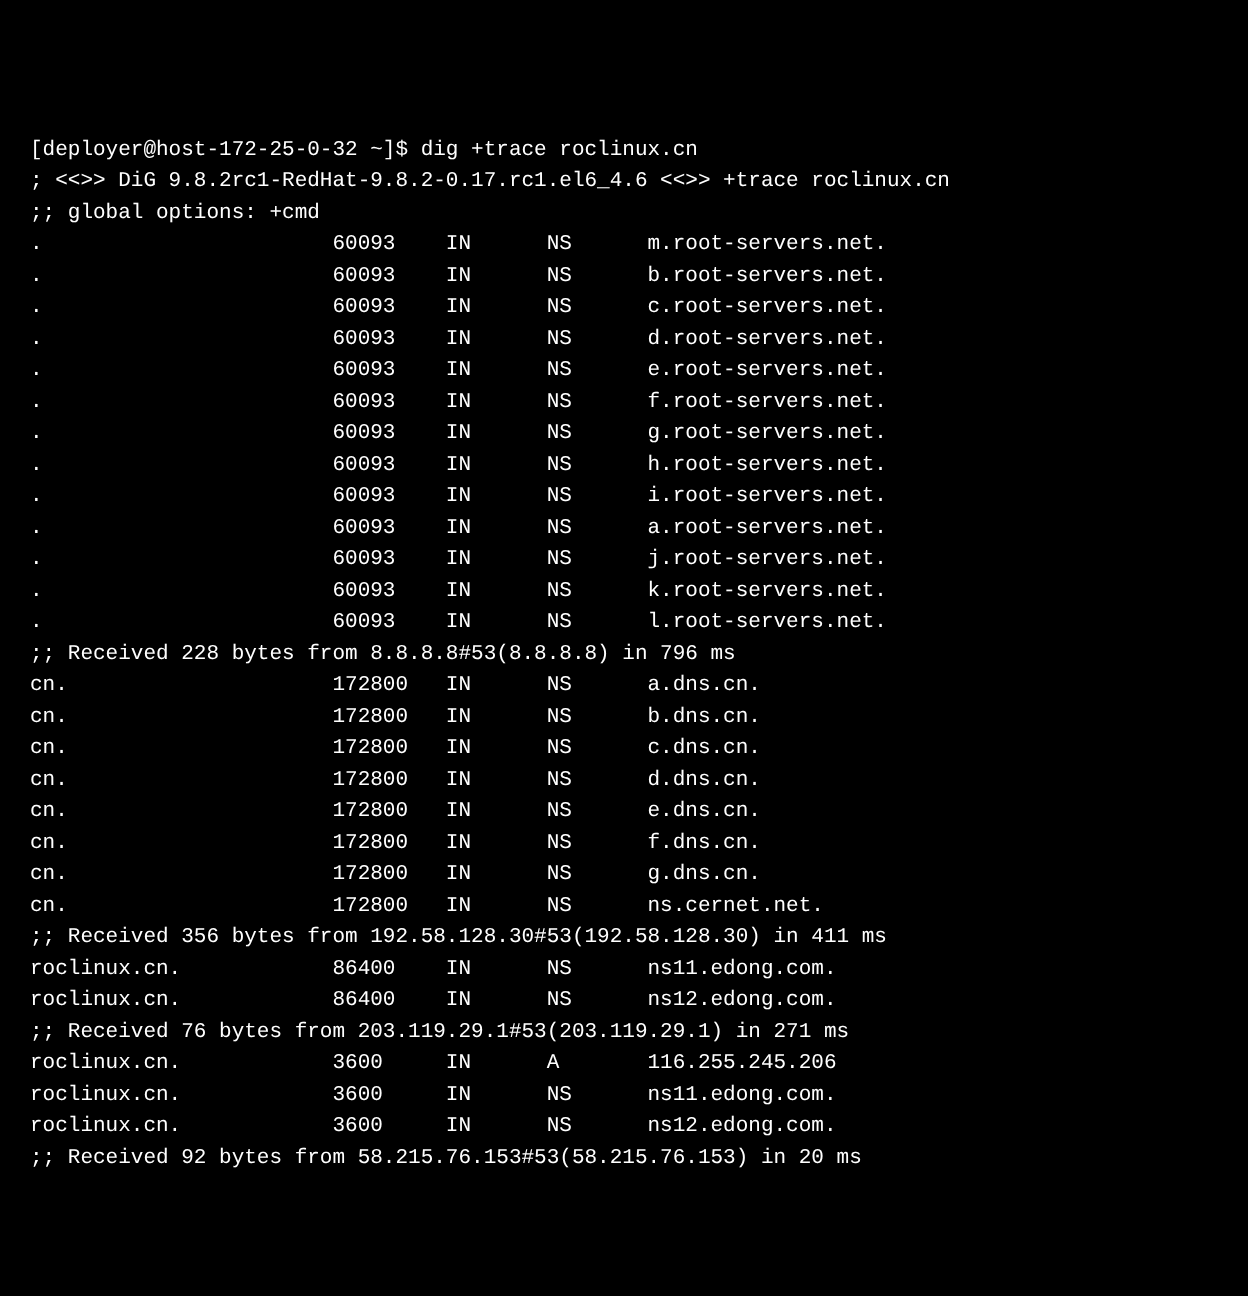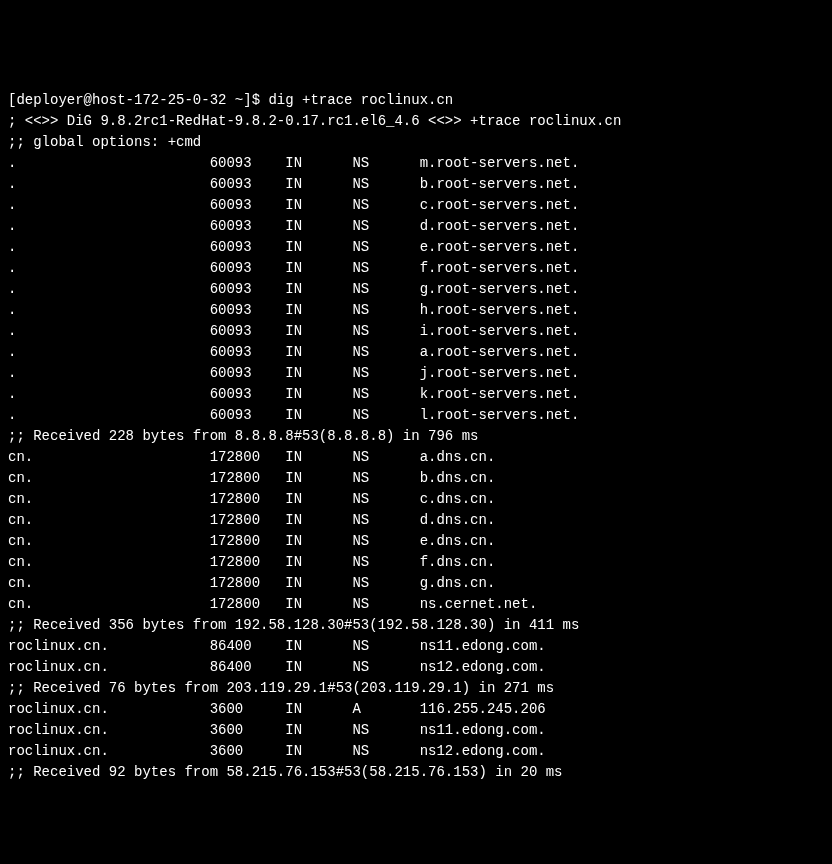--- a/index.html
+++ b/index.html
@@ -9,20 +9,21 @@
     font-size: 14px;
     line-height: 1.5;
     margin: 0;
     padding: 6px 8px;
     white-space: pre;
     width: 832px;
     box-sizing: border-box;
   }
   .line {
     display: block;
+    margin-left: 12px;
   }
 </style>
 </head>
 <body>
 
 
 
 <div id="terminal"><span class="line">[deployer@host-172-25-0-32 ~]$ dig +trace roclinux.cn</span><span class="line"></span><span class="line">; &lt;&lt;&gt;&gt; DiG 9.8.2rc1-RedHat-9.8.2-0.17.rc1.el6_4.6 &lt;&lt;&gt;&gt; +trace roclinux.cn</span><span class="line">;; global options: +cmd</span><span class="line">.                       60093    IN      NS      m.root-servers.net.</span><span class="line">.                       60093    IN      NS      b.root-servers.net.</span><span class="line">.                       60093    IN      NS      c.root-servers.net.</span><span class="line">.                       60093    IN      NS      d.root-servers.net.</span><span class="line">.                       60093    IN      NS      e.root-servers.net.</span><span class="line">.                       60093    IN      NS      f.root-servers.net.</span><span class="line">.                       60093    IN      NS      g.root-servers.net.</span><span class="line">.                       60093    IN      NS      h.root-servers.net.</span><span class="line">.                       60093    IN      NS      i.root-servers.net.</span><span class="line">.                       60093    IN      NS      a.root-servers.net.</span><span class="line">.                       60093    IN      NS      j.root-servers.net.</span><span class="line">.                       60093    IN      NS      k.root-servers.net.</span><span class="line">.                       60093    IN      NS      l.root-servers.net.</span><span class="line">;; Received 228 bytes from 8.8.8.8#53(8.8.8.8) in 796 ms</span><span class="line"></span><span class="line">cn.                     172800   IN      NS      a.dns.cn.</span><span class="line">cn.                     172800   IN      NS      b.dns.cn.</span><span class="line">cn.                     172800   IN      NS      c.dns.cn.</span><span class="line">cn.                     172800   IN      NS      d.dns.cn.</span><span class="line">cn.                     172800   IN      NS      e.dns.cn.</span><span class="line">cn.                     172800   IN      NS      f.dns.cn.</span><span class="line">cn.                     172800   IN      NS      g.dns.cn.</span><span class="line">cn.                     172800   IN      NS      ns.cernet.net.</span><span class="line">;; Received 356 bytes from 192.58.128.30#53(192.58.128.30) in 411 ms</span><span class="line"></span><span class="line">roclinux.cn.            86400    IN      NS      ns11.edong.com.</span><span class="line">roclinux.cn.            86400    IN      NS      ns12.edong.com.</span><span class="line">;; Received 76 bytes from 203.119.29.1#53(203.119.29.1) in 271 ms</span><span class="line"></span><span class="line">roclinux.cn.            3600     IN      A       116.255.245.206</span><span class="line">roclinux.cn.            3600     IN      NS      ns11.edong.com.</span><span class="line">roclinux.cn.            3600     IN      NS      ns12.edong.com.</span><span class="line">;; Received 92 bytes from 58.215.76.153#53(58.215.76.153) in 20 ms</span></div>
 
 

